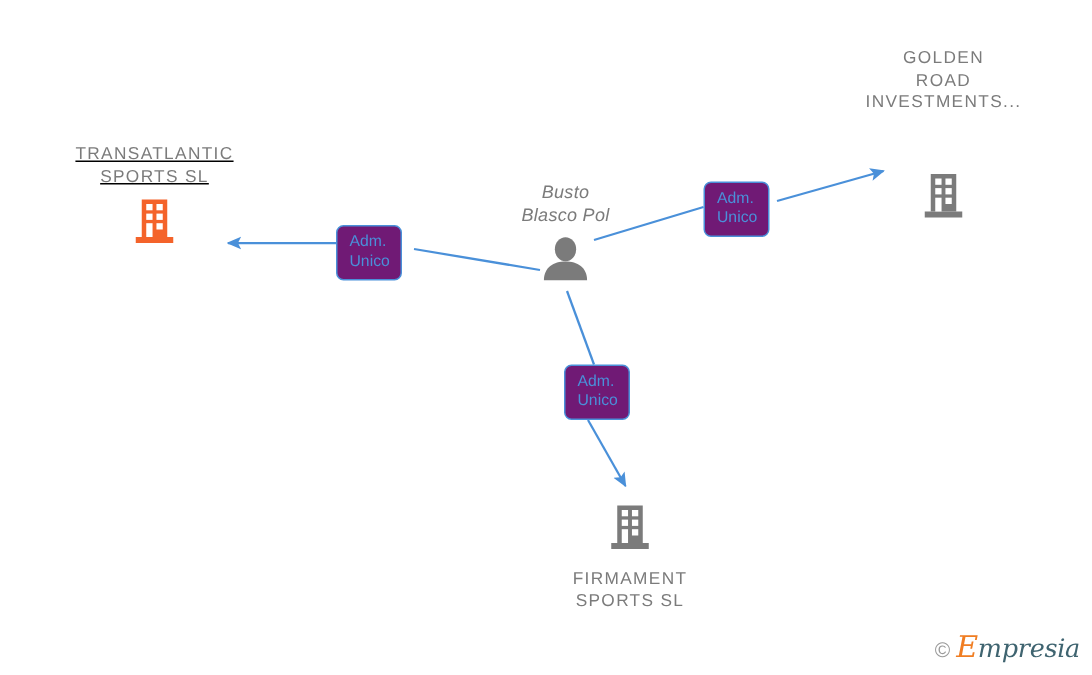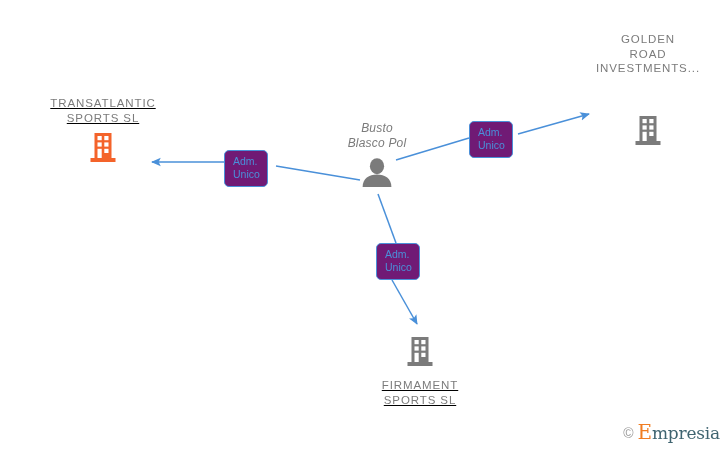--- a/index.html
+++ b/index.html
@@ -85,20 +85,21 @@
     gap: 4px;
     user-select: none;
   }
   #watermark .copy {
     color: #9a9a9a;
     font-size: 14px;
     line-height: 14px;
   }
   #watermark .brand {
     font-family: "DejaVu Serif", "Liberation Serif", serif;
+    font-style: italic;
     font-size: 17px;
     line-height: 17px;
     color: #3f6470;
     letter-spacing: -0.2px;
   }
   #watermark .brand .cap {
     color: #f07d22;
     font-size: 20px;
   }
 </style>
@@ -137,21 +138,21 @@
         <rect x="7.5" y="5" width="4.2" height="4.2" fill="#ffffff"></rect>
         <rect x="14.3" y="5" width="4.2" height="4.2" fill="#ffffff"></rect>
         <rect x="7.5" y="11.4" width="4.2" height="4.2" fill="#ffffff"></rect>
         <rect x="14.3" y="11.4" width="4.2" height="4.2" fill="#ffffff"></rect>
         <rect x="14.3" y="17.8" width="4.2" height="4.2" fill="#ffffff"></rect>
         <rect x="7.5" y="17.8" width="4.2" height="9.2" fill="#ffffff"></rect>
       </svg>
     </span>
   </div>
 
-  <div class="node label-above" style="left:648px; top:32px;gap:32px;">
+  <div class="node label-above" style="left:629px; top:32px;gap:32px;">
     <div class="node-label company">GOLDEN
 ROAD
 INVESTMENTS...</div>
     <span class="node-icon">
       <svg width="26" height="32" viewBox="0 0 26 32">
         <rect x="4.5" y="2" width="17" height="25" fill="#7b7b7b"></rect>
         <rect x="0.5" y="27" width="25" height="4" fill="#7b7b7b"></rect>
         <rect x="7.5" y="5" width="4.2" height="4.2" fill="#ffffff"></rect>
         <rect x="14.3" y="5" width="4.2" height="4.2" fill="#ffffff"></rect>
         <rect x="7.5" y="11.4" width="4.2" height="4.2" fill="#ffffff"></rect>
@@ -166,21 +167,21 @@
     <div class="node-label person">Busto
 Blasco Pol</div>
     <span class="node-icon">
       <svg width="34" height="30" viewBox="0 0 34 30">
         <ellipse cx="17" cy="9.2" rx="7.1" ry="8" fill="#7b7b7b"></ellipse>
         <path d="M 2.6 30 C 2.6 21.2 9.1 17.4 17 17.4 C 24.9 17.4 31.4 21.2 31.4 30 Z" fill="#7b7b7b"></path>
       </svg>
     </span>
   </div>
 
-  <div class="node label-below" style="left:420px; top:335px;text-decoration:underline;">
+  <div class="node label-below" style="left:420px; top:335px;">
     <span class="node-icon">
       <svg width="26" height="32" viewBox="0 0 26 32">
         <rect x="4.5" y="2" width="17" height="25" fill="#7b7b7b"></rect>
         <rect x="0.5" y="27" width="25" height="4" fill="#7b7b7b"></rect>
         <rect x="7.5" y="5" width="4.2" height="4.2" fill="#ffffff"></rect>
         <rect x="14.3" y="5" width="4.2" height="4.2" fill="#ffffff"></rect>
         <rect x="7.5" y="11.4" width="4.2" height="4.2" fill="#ffffff"></rect>
         <rect x="14.3" y="11.4" width="4.2" height="4.2" fill="#ffffff"></rect>
         <rect x="14.3" y="17.8" width="4.2" height="4.2" fill="#ffffff"></rect>
         <rect x="7.5" y="17.8" width="4.2" height="9.2" fill="#ffffff"></rect>

